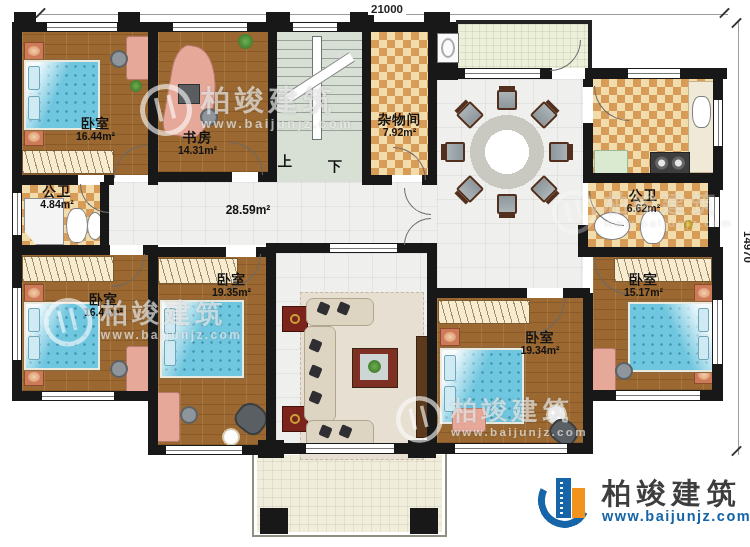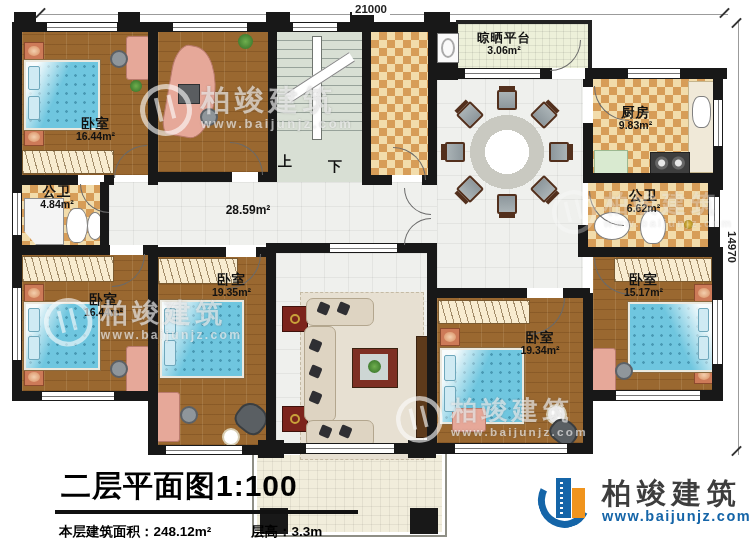--- a/index.html
+++ b/index.html
@@ -76,21 +76,21 @@
   .brk{position:absolute;background:#fff;border-top:1px solid #888;border-bottom:1px solid #888;transform:rotate(-33deg);z-index:3;}
   .post{position:absolute;background:#181818;z-index:6;}
   .thinwall{position:absolute;background:#222;z-index:5;}
   
   .lbl{position:absolute;text-align:center;color:#121212;z-index:8;line-height:1.12;pointer-events:none;}
   .lbl .nm{font-weight:bold;font-size:13.5px;letter-spacing:1px;}
   .lbl .ar{font-weight:bold;font-size:10.5px;}
   .stlbl{position:absolute;z-index:8;font-weight:bold;font-size:14px;color:#111;}
   
   .dimline{position:absolute;background:#9b9b9b;z-index:4;}
-  .dimtxt{position:absolute;font-size:11.5px;font-weight:bold;color:#222;background:#fff;padding:0 3px;z-index:5;}
+  .dimtxt{position:absolute;font-size:11.5px;font-weight:bold;color:#222;background:#fff;padding:0 3px;z-index:5;margin-left:16px;}
   .tick{position:absolute;width:13px;height:2px;background:#333;z-index:5;}
   
   .wm{position:absolute;display:flex;align-items:center;gap:9px;z-index:9;pointer-events:none;
       color:rgba(252,252,252,.62);text-shadow:0 0 2px rgba(90,90,90,.35);}
   .wm .ic{width:42px;height:42px;border:5px solid rgba(252,252,252,.62);border-radius:50%;
       position:relative;transform:rotate(-14deg);flex:none;}
   .wm .ic::after{content:"";position:absolute;left:12px;top:7px;width:9px;height:24px;
       border-left:4px solid rgba(252,252,252,.62);border-right:4px solid rgba(252,252,252,.62);}
   .wm .nm{font-size:29px;font-weight:bold;letter-spacing:5px;line-height:1;}
   .wm .ur{font-size:13px;font-weight:bold;letter-spacing:2.5px;line-height:1.4;}
@@ -329,31 +329,31 @@
     </div>
   <div class="pillow" style="left:698px;top:308px;width:9px;height:22px;"></div>
   <div class="pillow" style="left:698px;top:336px;width:9px;height:22px;"></div>
   <div class="desk" style="left:592px;top:348px;width:22px;height:44px;"></div>
   <div class="chairc" style="left:615px;top:362px;"></div>
 
   <div class="lbl" style="left:48px;top:116px;width:95px;">
     <div class="nm">卧室</div>
     <div class="ar">16.44m²</div>
   </div>
+  <div class="lbl" style="left:150px;top:130px;width:95px;">
+    <div class="nm">书房</div>
+    <div class="ar">14.31m²</div>
+  </div>
   <div class="lbl" style="left:20px;top:184px;width:74px;">
     <div class="nm">公卫</div>
     <div class="ar">4.84m²</div>
   </div>
-  <div class="lbl" style="left:458px;top:31px;width:92px;">
-    <div class="nm" style="font-size:12.5px;">晾晒平台</div>
-    <div class="ar">3.06m²</div>
-  </div>
-  <div class="lbl" style="left:598px;top:105px;width:75px;">
-    <div class="nm">厨房</div>
-    <div class="ar">9.83m²</div>
+  <div class="lbl" style="left:362px;top:112px;width:75px;">
+    <div class="nm">杂物间</div>
+    <div class="ar">7.92m²</div>
   </div>
   <div class="lbl" style="left:606px;top:188px;width:75px;">
     <div class="nm">公卫</div>
     <div class="ar">6.62m²</div>
   </div>
   <div class="lbl" style="left:212px;top:204px;width:72px;">
     <div class="ar" style="font-size:12px;">28.59m²</div>
   </div>
   <div class="lbl" style="left:56px;top:292px;width:95px;">
     <div class="nm">卧室</div>
@@ -403,27 +403,20 @@
       </div>
   </div>
   <div class="wm" style="left:396px;top:396px;transform:scale(.9);transform-origin:left top;">
     <div class="ic"></div>
     <div class="tx">
         <div class="nm">柏竣建筑</div>
       <div class="ur">www.baijunjz.com</div>
       </div>
   </div>
 
-  <div id="titleblock">
-    <div class="t">二层平面图1:100</div>
-    <div class="sub">
-      <span>本层建筑面积：248.12m²</span>
-      <span>层高：3.3m</span>
-    </div>
-  </div>
 
   <div id="brand">
     <div class="logo-ic">
       <div class="logo-sw"></div>
       <div class="logo-b1"></div>
       <div class="logo-b2"></div>
     </div>
     <div class="logo-tx">
       <div class="n">柏竣建筑</div>
       <div class="u">www.baijunjz.com</div>

